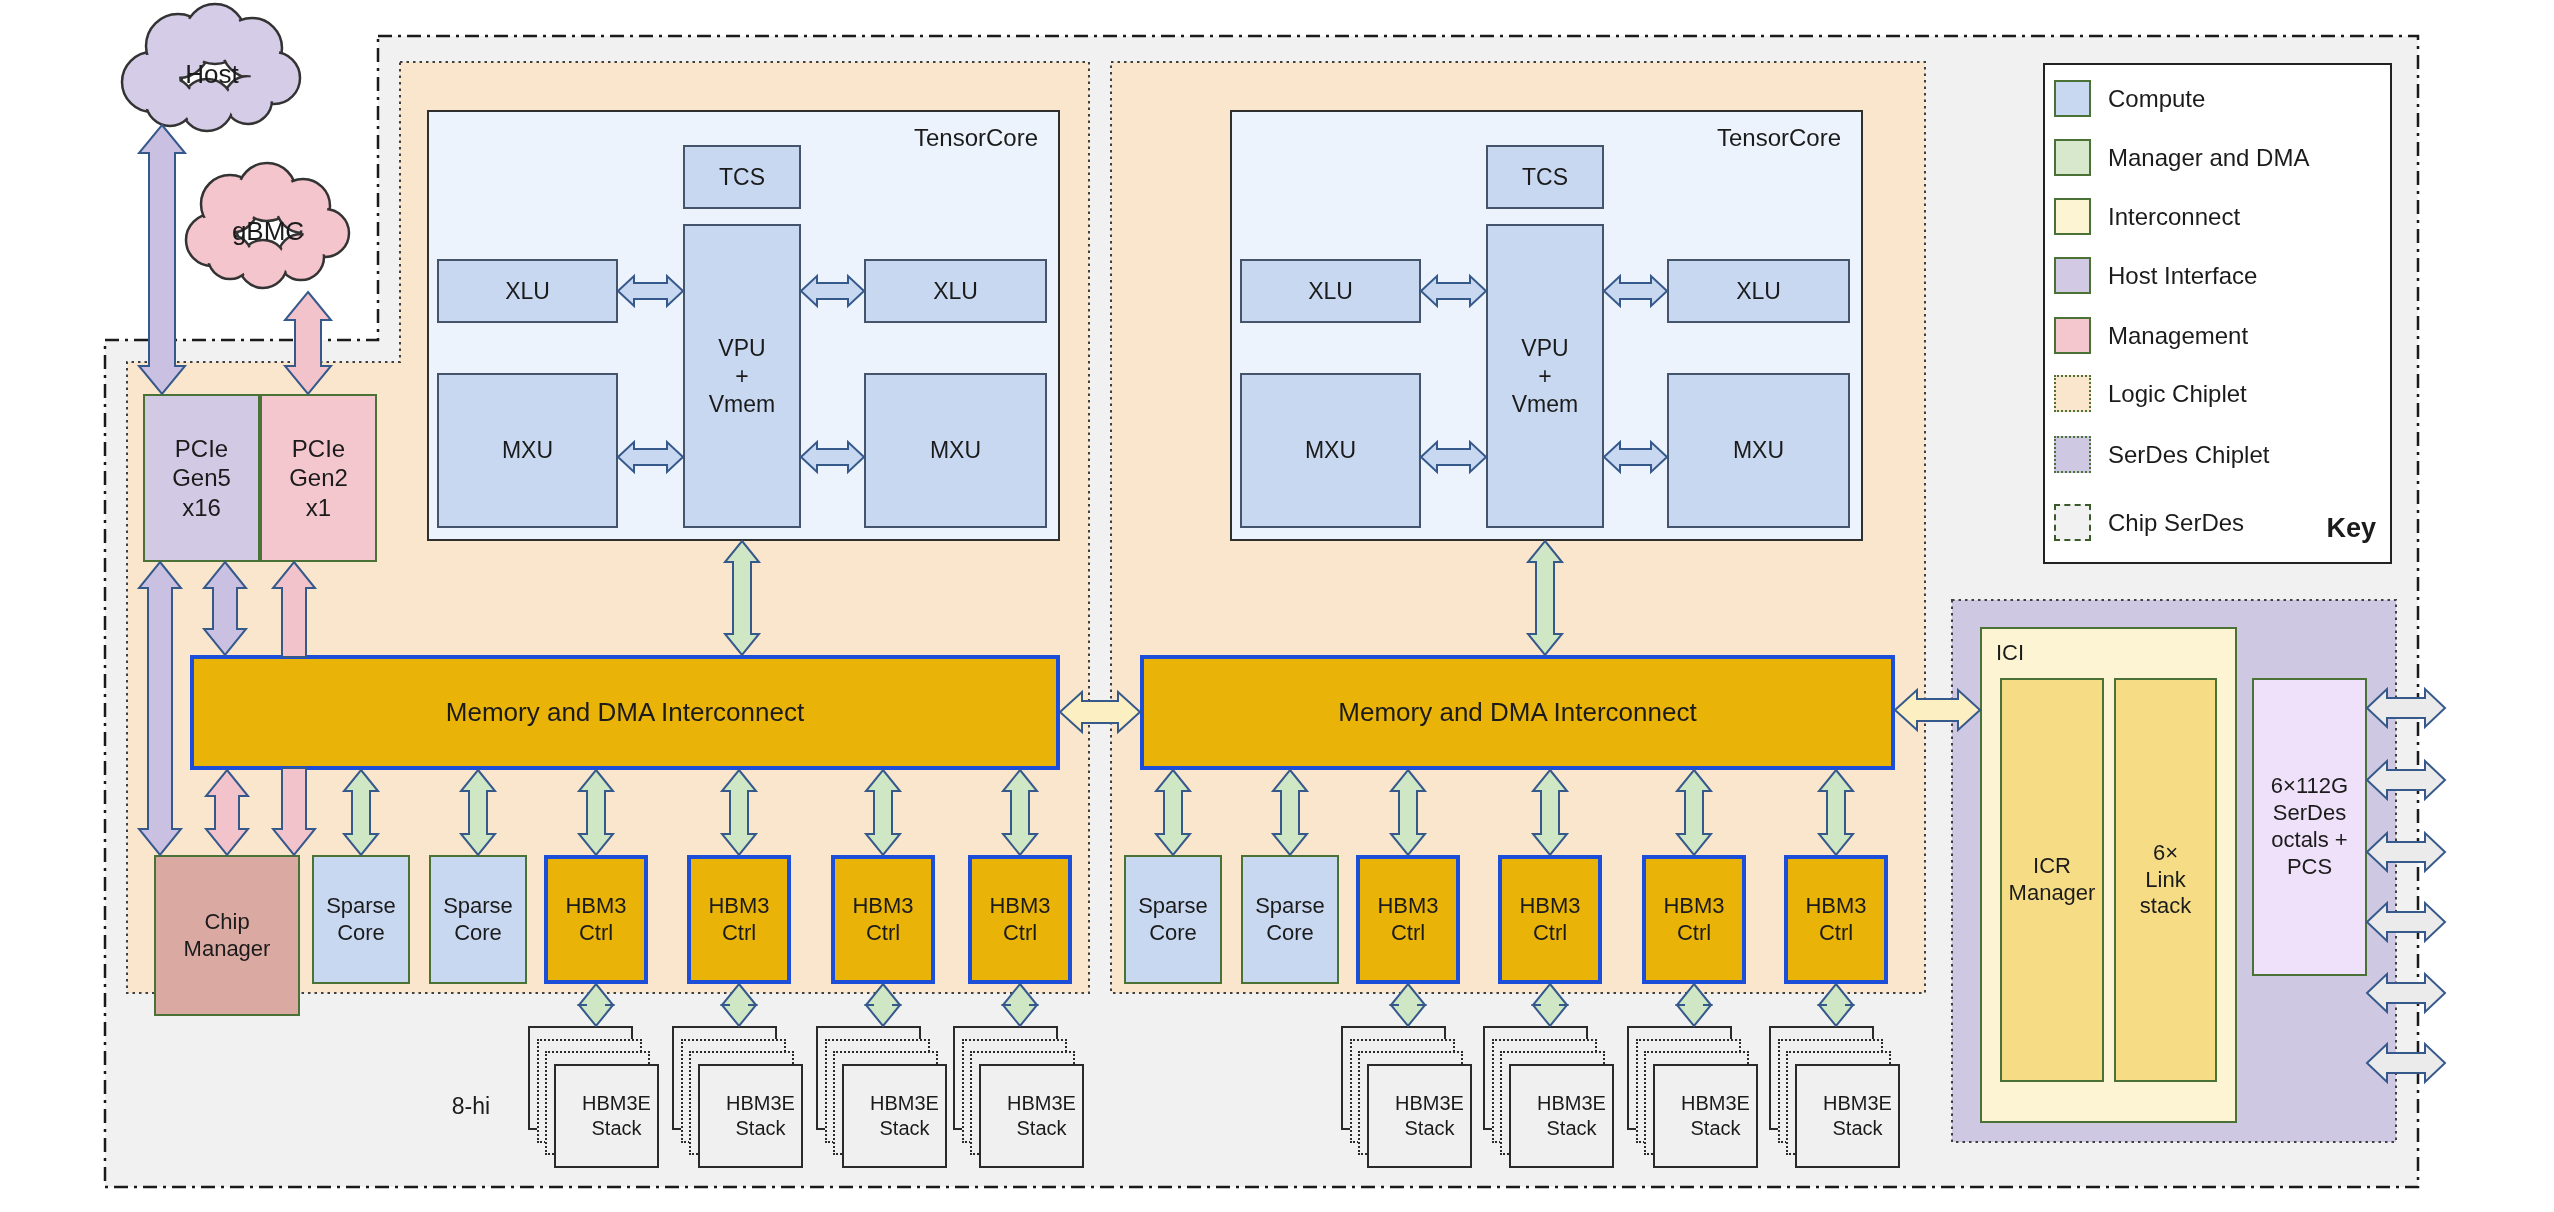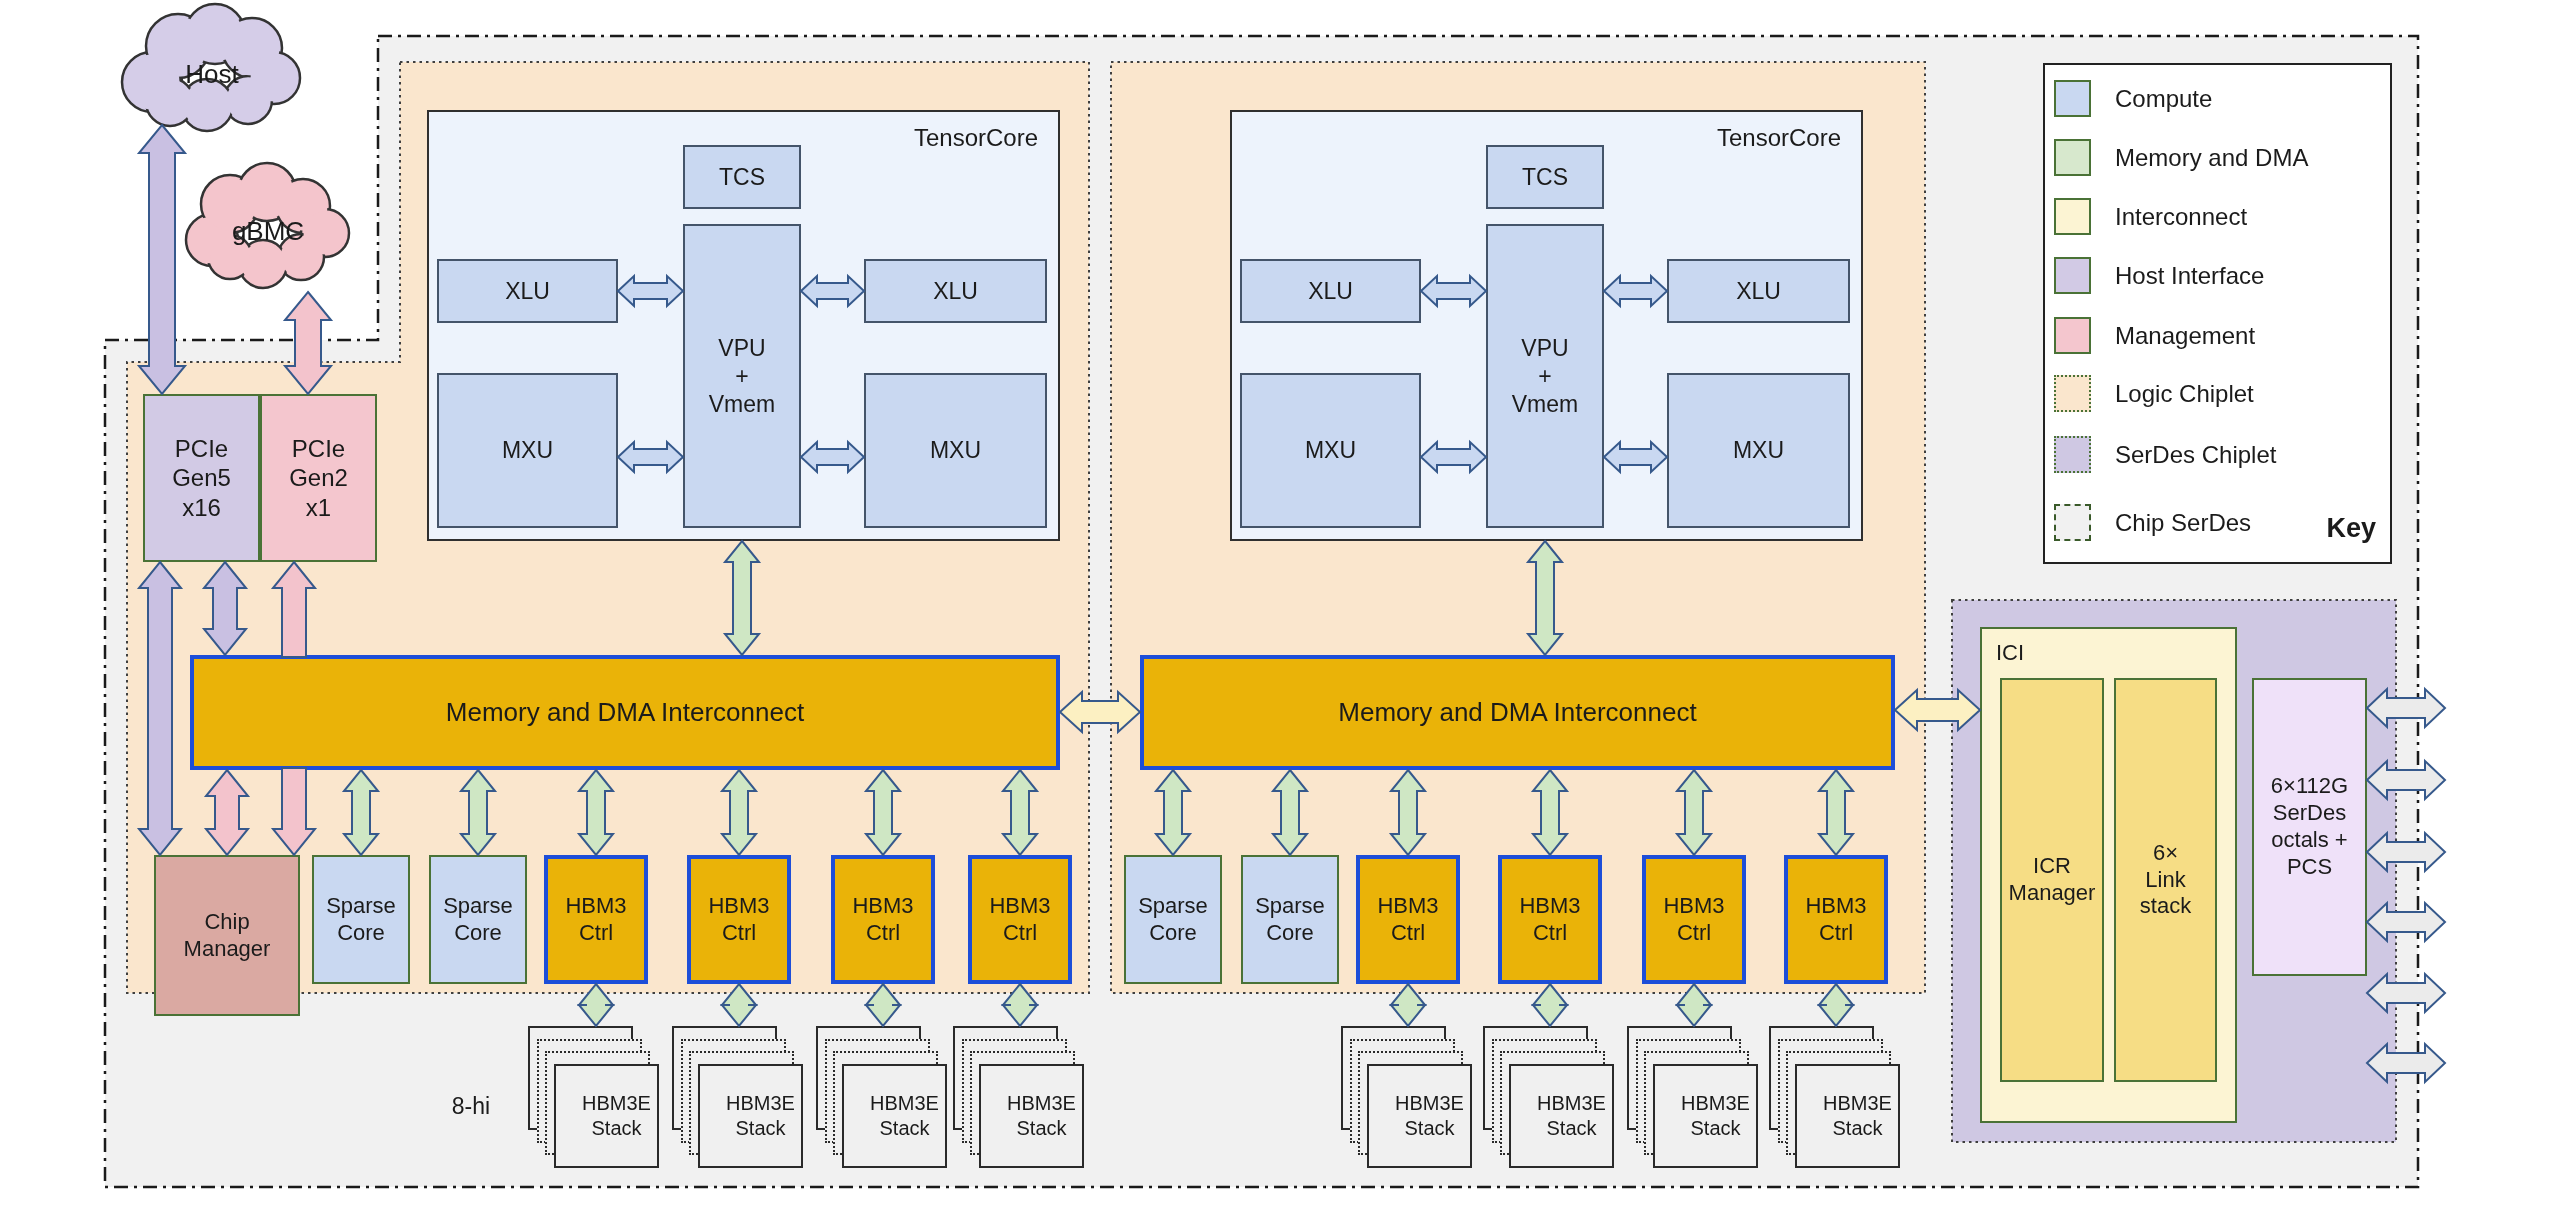--- a/index.html
+++ b/index.html
@@ -20,21 +20,21 @@
   .b-pur{background:#efe1f9;border:2px solid #4a7236;}
   .b-key{background:#ffffff;border:2px solid #222222;}
   .card{position:absolute;box-sizing:border-box;background:#f0f0f0;border:2px solid #2a2a2a;width:105px;height:104px;padding-left:20px;}
   .card-dot{position:absolute;box-sizing:border-box;background:#f0f0f0;border:2px dotted #2a2a2a;width:105px;height:104px;}
   .stack{position:absolute;top:1026px;width:132px;height:144px;}
   .sl1{left:9px;top:13px;}
   .sl2{left:17px;top:25px;}
   .slf{left:26px;top:38px;display:flex;align-items:center;justify-content:center;text-align:center;
        white-space:pre-line;font-size:20px;line-height:1.25;}
   .txt{position:absolute;white-space:pre-line;}
-  .key-row{position:absolute;display:flex;align-items:center;gap:24px;height:37px;}
+  .key-row{position:absolute;display:flex;align-items:center;gap:17px;height:37px;}
   .key-swatch{width:37px;height:37px;box-sizing:border-box;flex:0 0 auto;}
   .sw-solid{border:2px solid #4a7236;}
   .sw-dotted{border:2px dotted #4a7236;}
   .sw-dashdot{border:2px dashed #3a5a2a;}
   .key-label{font-size:24px;}
 </style>
 </head>
 <body>
 
 <div class="canvas">
@@ -216,21 +216,21 @@
 octals +
 PCS</div>
 
   <div class="blk b-key" style="left:2043px;top:63px;width:349px;height:501px"></div>
   <div class="key-row" style="left:2054px;top:80px">
     <span class="key-swatch sw-solid" style="background: rgb(201, 216, 241);"></span>
     <span class="key-label">Compute</span>
   </div>
   <div class="key-row" style="left:2054px;top:139px">
     <span class="key-swatch sw-solid" style="background: rgb(215, 232, 205);"></span>
-    <span class="key-label">Memory and DMA</span>
+    <span class="key-label">Manager and DMA</span>
   </div>
   <div class="key-row" style="left:2054px;top:198px">
     <span class="key-swatch sw-solid" style="background: rgb(252, 244, 211);"></span>
     <span class="key-label">Interconnect</span>
   </div>
   <div class="key-row" style="left:2054px;top:257px">
     <span class="key-swatch sw-solid" style="background: rgb(210, 202, 229);"></span>
     <span class="key-label">Host Interface</span>
   </div>
   <div class="key-row" style="left:2054px;top:317px">

